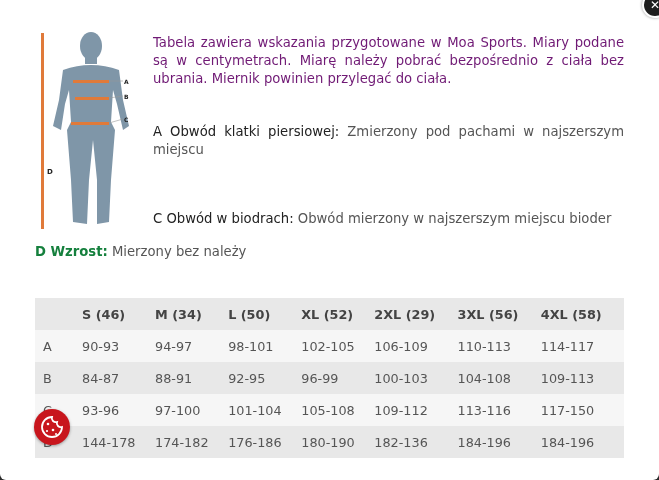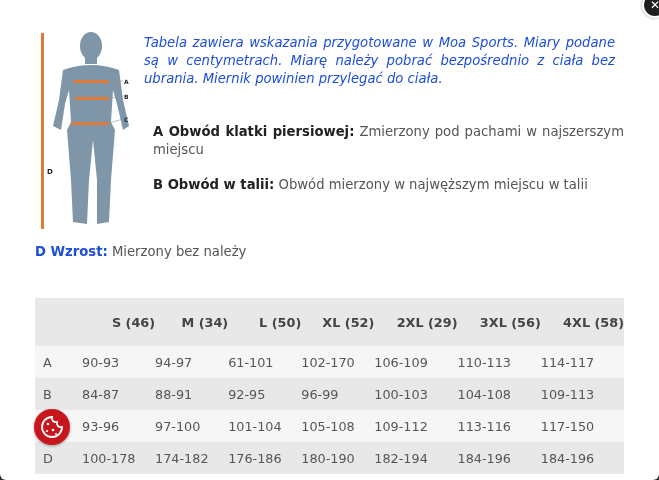--- a/index.html
+++ b/index.html
@@ -18,39 +18,39 @@
       position: absolute; left: 642px; top: -8px; width: 22px; height: 22px;
       border-radius: 50%; background: #1e1e1e; border: 2px solid #fff;
       box-shadow: 0 0 3px rgba(0,0,0,0.4);
       color: #fff; font-size: 12px; line-height: 22px; text-align: center;
       cursor: pointer;
     }
     .figure {
       position: absolute; left: 33px; top: 30px; width: 105px; height: 200px;
     }
     .intro {
-      position: absolute; left: 144px; top: 34px; width: 471px;
-      font-size: 13.2px; line-height: 18px; color: #1d4ed8; text-align: justify; font-style: italic;
+      position: absolute; left: 153px; top: 34px; width: 471px;
+      font-size: 13.2px; line-height: 18px; color: #701a75; text-align: justify;
     }
     .def {
       position: absolute; left: 153px; width: 471px;
       font-size: 13.2px; line-height: 18px; color: #555; text-align: justify;
     }
-    .def b { color: #222; font-weight: bold; }
+    .def b { color: #222; font-weight: normal; }
     .def-a { top: 123px; }
     .def-b { top: 176px; }
     .def-c { top: 210px; }
     .def-d { position: absolute; left: 35px; top: 244px; font-size: 13.2px; color: #555; }
-    .def-d b { color: #1d4ed8; }
+    .def-d b { color: #15803d; }
     table.sizes {
       position: absolute; left: 35px; top: 298px; width: 589px;
       border-collapse: collapse; font-size: 12.8px; color: #555;
     }
     table.sizes th {
-      height: 48px; text-align: right; font-weight: bold; color: #444;
+      height: 32px; text-align: left; font-weight: bold; color: #444;
       background: #e8e8e8; padding: 0;
     }
     table.sizes td { height: 32px; padding: 0; }
     table.sizes tr.odd td { background: #f6f6f6; }
     table.sizes tr.even td { background: #e8e8e8; }
     table.sizes .lbl { width: 39px; padding-left: 8px; }
     .cookie {
       position: absolute; left: 34px; top: 409px; width: 36px; height: 36px;
       border-radius: 50%; background: #c8161d;
       box-shadow: 0 1px 3px rgba(0,0,0,0.35);
@@ -80,43 +80,43 @@
     <line x1="76" y1="68" x2="90" y2="66" stroke="#999" stroke-width="0.6"></line>
     <line x1="76" y1="93" x2="90" y2="89" stroke="#999" stroke-width="0.6"></line>
     <text x="91" y="54" font-size="6" font-weight="bold" fill="#222" font-family="DejaVu Sans, sans-serif">A</text>
     <text x="91" y="69" font-size="6" font-weight="bold" fill="#222" font-family="DejaVu Sans, sans-serif">B</text>
     <text x="91" y="92" font-size="6" font-weight="bold" fill="#222" font-family="DejaVu Sans, sans-serif">C</text>
   </svg>
 
   <div class="intro">Tabela zawiera wskazania przygotowane w Moa Sports. Miary podane są w centymetrach. Miarę należy pobrać bezpośrednio z ciała bez ubrania. Miernik powinien przylegać do ciała.</div>
 
   <div class="def def-a"><b>A Obwód klatki piersiowej:</b><span> Zmierzony pod pachami w najszerszym miejscu</span></div>
-  <div class="def def-b"><b>B Obwód w talii:</b><span> Obwód mierzony w najwęższym miejscu w talii</span></div>
+  <div class="def def-c"><b>C Obwód w biodrach:</b><span> Obwód mierzony w najszerszym miejscu bioder</span></div>
   <div class="def-d"><b>D Wzrost:</b><span> Mierzony bez należy</span></div>
 
   <table class="sizes">
     <thead>
       <tr>
         <th class="lbl"></th>
         <th>S (46)</th>
         <th>M (34)</th>
         <th>L (50)</th>
         <th>XL (52)</th>
         <th>2XL (29)</th>
         <th>3XL (56)</th>
         <th>4XL (58)</th>
       </tr>
     </thead>
     <tbody>
       <tr class="odd">
         <td class="lbl">A</td>
         <td>90-93</td>
         <td>94-97</td>
-        <td>61-101</td>
-        <td>102-170</td>
+        <td>98-101</td>
+        <td>102-105</td>
         <td>106-109</td>
         <td>110-113</td>
         <td>114-117</td>
       </tr>
       <tr class="even">
         <td class="lbl">B</td>
         <td>84-87</td>
         <td>88-91</td>
         <td>92-95</td>
         <td>96-99</td>
@@ -129,25 +129,25 @@
         <td>93-96</td>
         <td>97-100</td>
         <td>101-104</td>
         <td>105-108</td>
         <td>109-112</td>
         <td>113-116</td>
         <td>117-150</td>
       </tr>
       <tr class="even">
         <td class="lbl">D</td>
-        <td>100-178</td>
+        <td>144-178</td>
         <td>174-182</td>
         <td>176-186</td>
         <td>180-190</td>
-        <td>182-194</td>
+        <td>182-136</td>
         <td>184-196</td>
         <td>184-196</td>
       </tr>
     </tbody>
   </table>
 
   <div class="cookie">
     <svg width="36" height="36" viewBox="0 0 36 36">
       <path d="M18 8 A10 10 0 1 0 28 18 A4 4 0 0 1 23 13 A4 4 0 0 1 18 8 Z" fill="none" stroke="#fff" stroke-width="1.8"></path>
       <circle cx="14" cy="15" r="1.3" fill="#fff"></circle>

